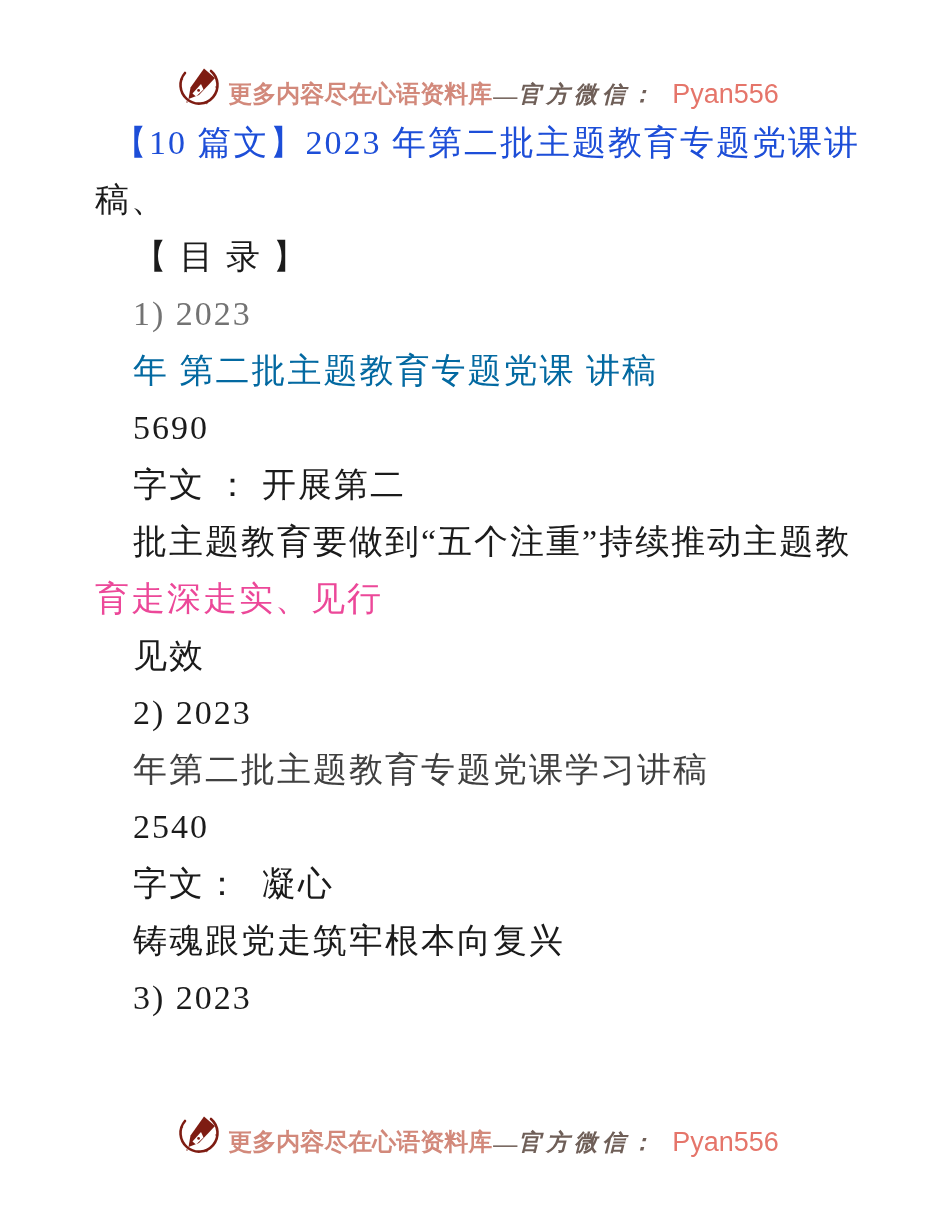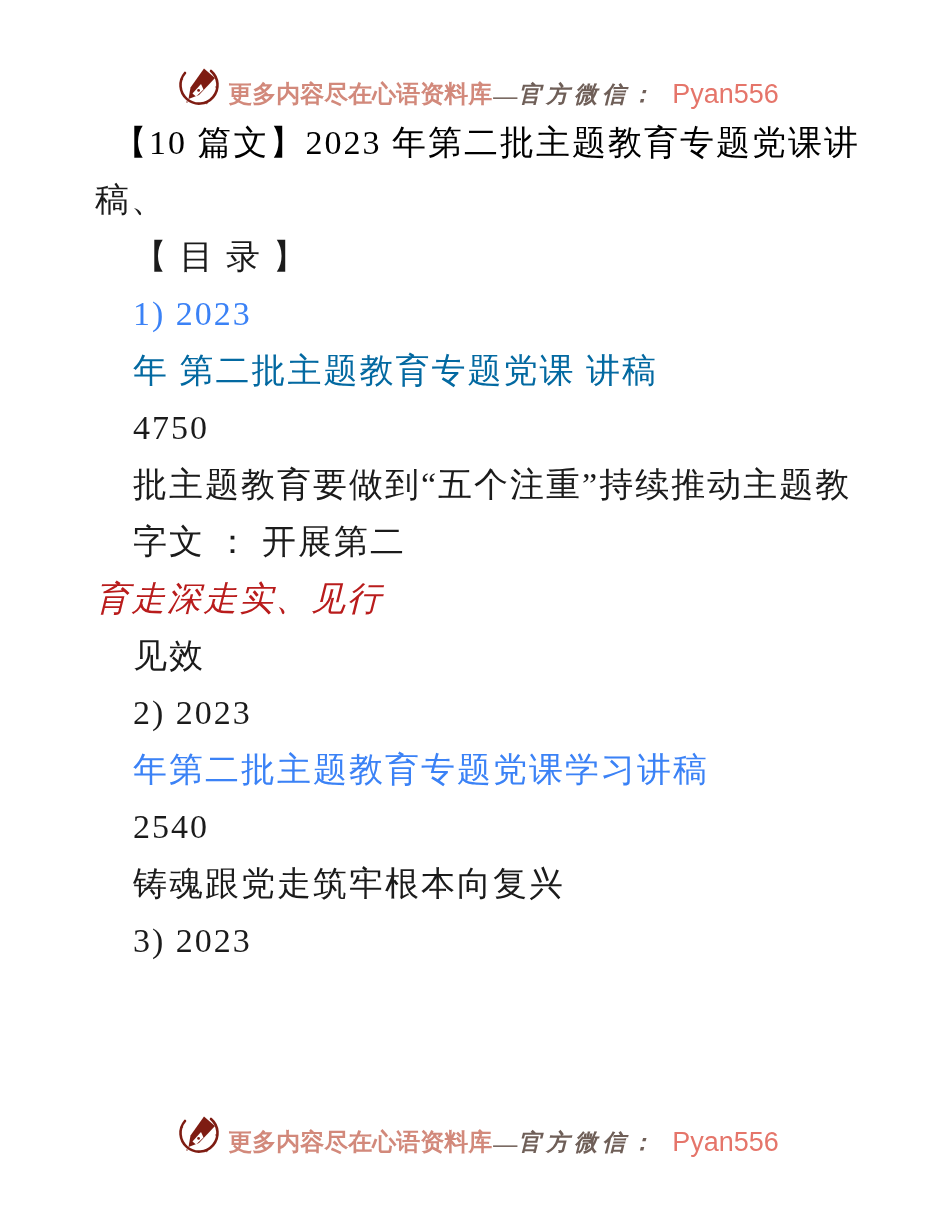--- a/index.html
+++ b/index.html
@@ -82,33 +82,34 @@
       <circle cx="41" cy="23" r="1" fill="currentColor" opacity="0.5"></circle>
       <circle cx="12" cy="38" r="1" fill="currentColor" opacity="0.5"></circle>
     </svg>
     <span class="wm-brand wm-brand-el" style="color: rgb(210, 137, 123);">更多内容尽在心语资料库</span>
     <span class="wm-sep wm-sep-el" style="color: rgb(122, 106, 99);">—</span>
     <span class="wm-label wm-label-el" style="color: rgb(111, 95, 88);">官方微信：</span>
     <span class="wm-id wm-id-el" style="color: rgb(229, 117, 106);">Pyan556</span>
   </div>
 
   <div class="content">
-      <div class="line indent-half" style="color: #000000;">【10 篇文】2023 年第二批主题教育专题党课讲</div>
+      <div class="line indent-half" style="color: #1d4ed8;">【10 篇文】2023 年第二批主题教育专题党课讲</div>
       <div class="line indent-none" style="color: rgb(27, 27, 27);">稿、</div>
       <div class="line indent-full" style="color: rgb(27, 27, 27);">【 目 录 】</div>
-      <div class="line indent-full" style="color: #3b82f6;">1) 2023</div>
+      <div class="line indent-full" style="color: #737373;">1) 2023</div>
       <div class="line indent-full" style="color: #0369a1;">年 第二批主题教育专题党课 讲稿</div>
-      <div class="line indent-full" style="color: rgb(27, 27, 27);">4750</div>
+      <div class="line indent-full" style="color: rgb(27, 27, 27);">5690</div>
+      <div class="line indent-full" style="color: rgb(27, 27, 27);">字文 ： 开展第二</div>
       <div class="line indent-full" style="color: rgb(27, 27, 27);">批主题教育要做到“五个注重”持续推动主题教</div>
-      <div class="line indent-full" style="color: rgb(27, 27, 27);">字文 ： 开展第二</div>
-      <div class="line indent-none" style="color: #b91c1c; font-style: italic;">育走深走实、见行</div>
+      <div class="line indent-none" style="color: #ec4899;">育走深走实、见行</div>
       <div class="line indent-full" style="color: rgb(27, 27, 27);">见效</div>
       <div class="line indent-full" style="color: rgb(27, 27, 27);">2) 2023</div>
-      <div class="line indent-full" style="color: #3b82f6;">年第二批主题教育专题党课学习讲稿</div>
+      <div class="line indent-full" style="color: #404040;">年第二批主题教育专题党课学习讲稿</div>
       <div class="line indent-full" style="color: rgb(27, 27, 27);">2540</div>
+      <div class="line indent-full" style="color: rgb(27, 27, 27);">字文：  凝心</div>
       <div class="line indent-full" style="color: rgb(27, 27, 27);">铸魂跟党走筑牢根本向复兴</div>
       <div class="line indent-full" style="color: rgb(27, 27, 27);">3) 2023</div>
     </div>
 
   <div class="watermark footer">
     <svg class="wm-logo wm-logo-el" viewBox="0 0 46 46" style="color: rgb(126, 28, 18);">
       <path d="M10 9 A 18.5 18.5 0 1 0 36 7" fill="none" stroke="currentColor" stroke-width="2.6" stroke-linecap="round"></path>
       <path d="M29 4.5 L40 14 L24 31 L13.5 35 L15.5 23.5 Z" fill="currentColor"></path>
       <path d="M17.5 29.5 L26 20 L28.5 25.5 L21 32.5 Z" fill="#ffffff"></path>
       <circle cx="23.6" cy="26.4" r="1.4" fill="currentColor"></circle>

